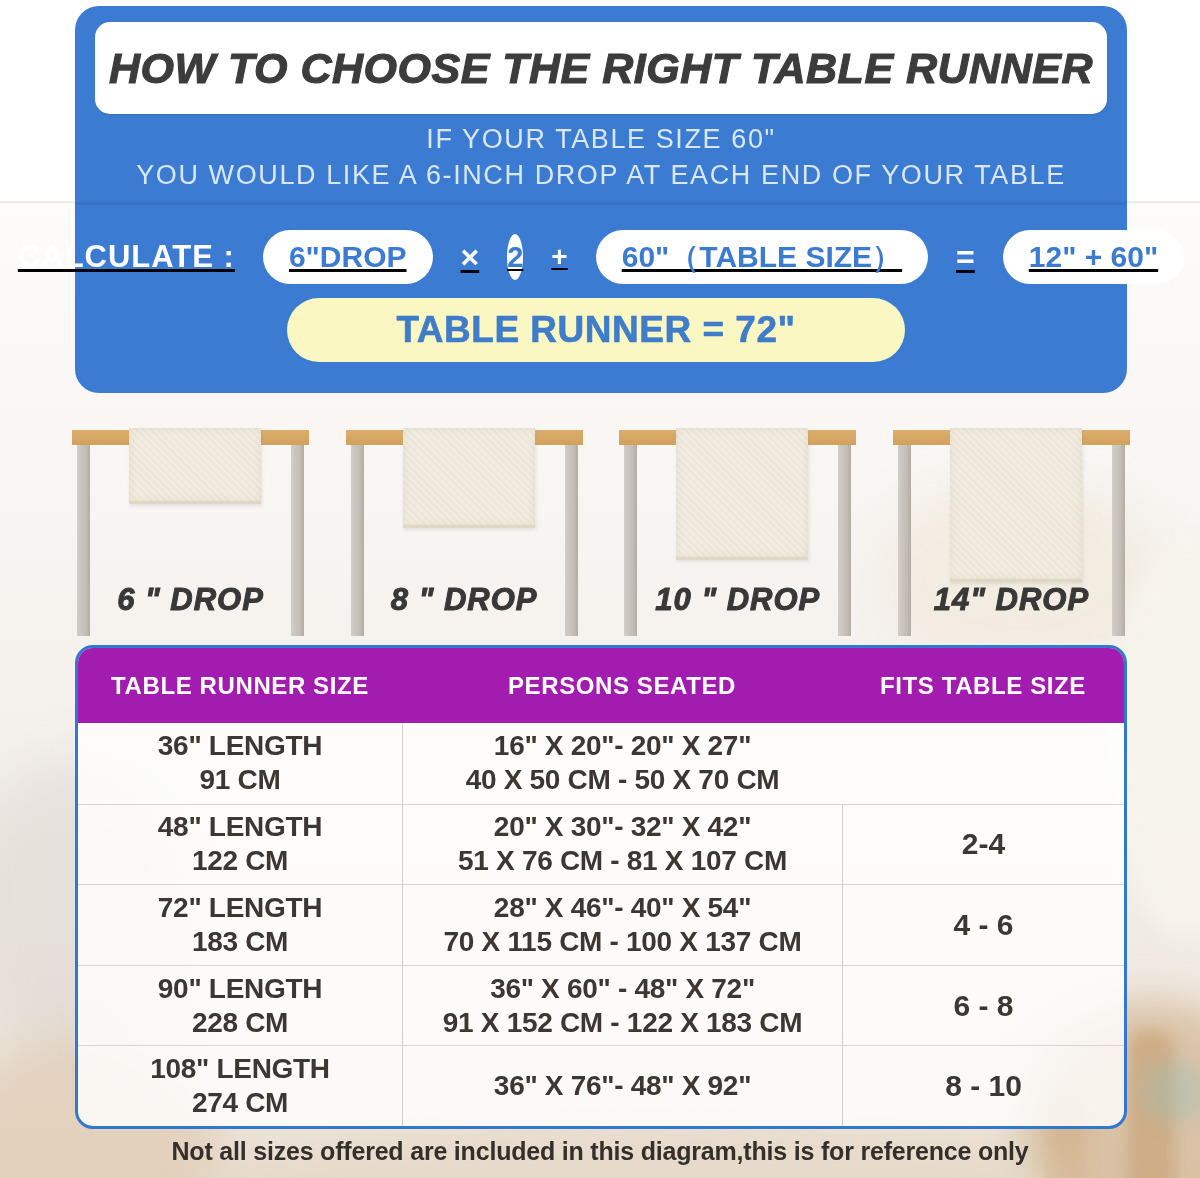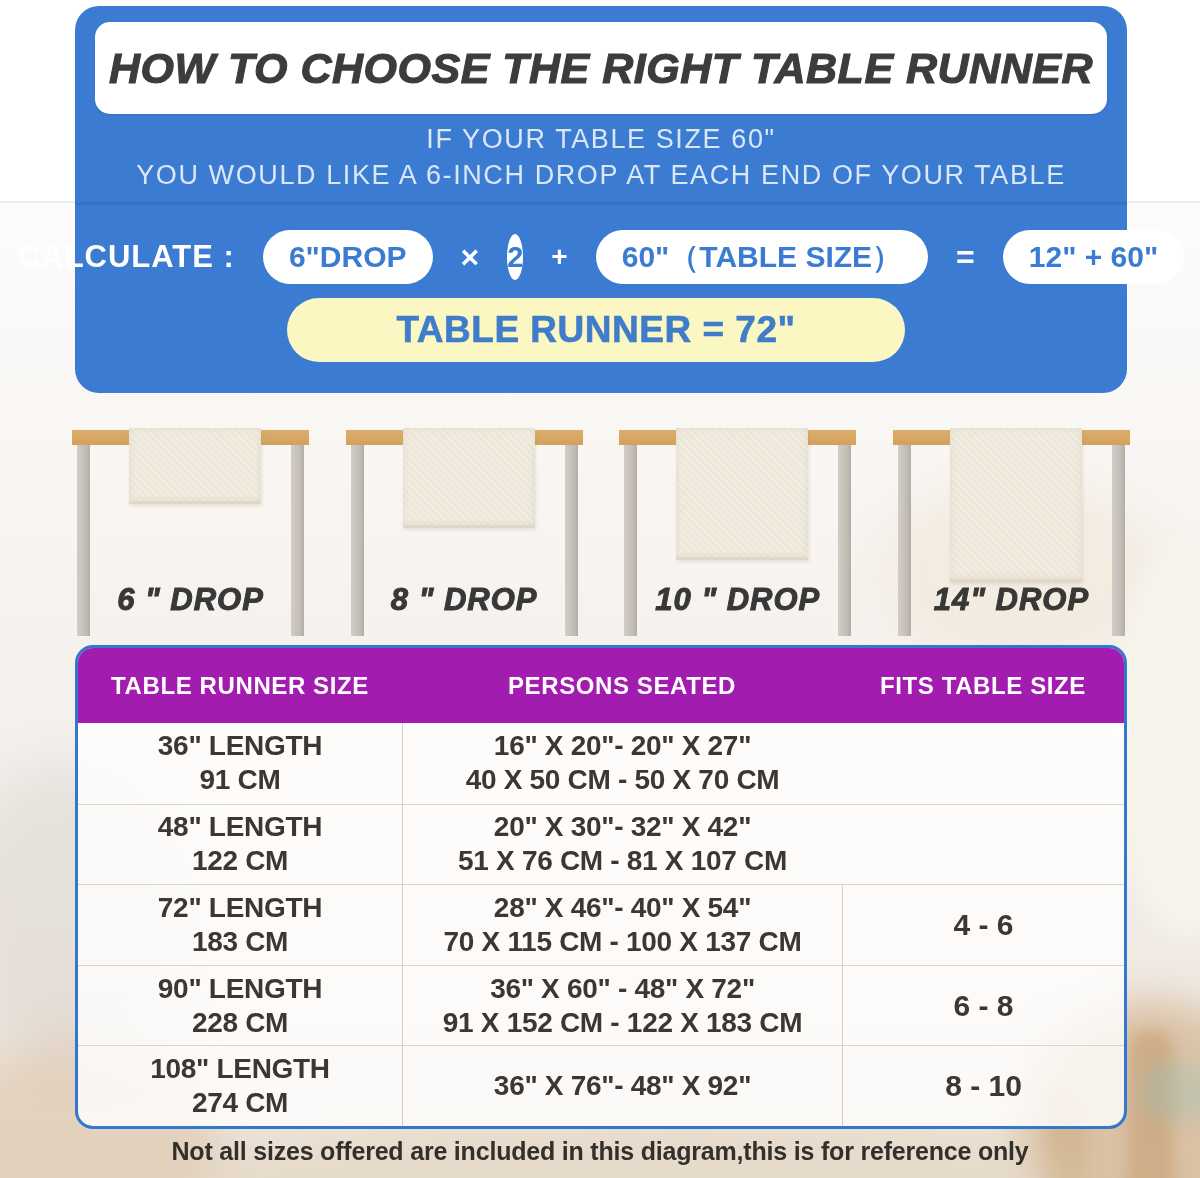--- a/index.html
+++ b/index.html
@@ -51,21 +51,21 @@
   }
   .sub1, .sub2 {
     position:absolute; left:0; width:100%; text-align:center;
     color:#D9E7F8; font-weight:400; letter-spacing:1.6px; font-size:27px;
   }
   .sub1 { top:118px; }
   .sub2 { top:154px; }
 
   .calc-row {
     position:absolute; left:0; top:224px; width:100%; height:54px;
-    display:flex; align-items:center; justify-content:center; gap:28px;
+    display:flex; align-items:center; justify-content:center; gap:28px;text-decoration:underline;
   }
   .calc-label { color:#ffffff; font-weight:bold; font-size:31px; letter-spacing:1px; white-space:nowrap; }
   .pill {
     height:54px; background:#ffffff; border-radius:27px;
     display:flex; align-items:center; justify-content:center;
     padding:0 26px; color:#3B7BD1; font-weight:bold; font-size:30px; white-space:nowrap;
   }
   .op { color:#ffffff; font-weight:bold; font-size:32px; }
   .op.plus { font-size:28px; }
   .circle {
@@ -234,20 +234,23 @@
 
     <div class="srow">
       <div class="scell c1">
         <span class="ln">48" LENGTH</span>
         <span class="ln">122 CM</span>
       </div>
       <div class="scell c2">
         <span class="ln">20" X 30"- 32" X 42"</span>
         <span class="ln">51 X 76 CM - 81 X 107 CM</span>
       </div>
+      <div class="scell c3">
+        <span class="persons">2-4</span>
+      </div>
     </div>
 
     <div class="srow">
       <div class="scell c1">
         <span class="ln">72" LENGTH</span>
         <span class="ln">183 CM</span>
       </div>
       <div class="scell c2">
         <span class="ln">28" X 46"- 40" X 54"</span>
         <span class="ln">70 X 115 CM - 100 X 137 CM</span>

